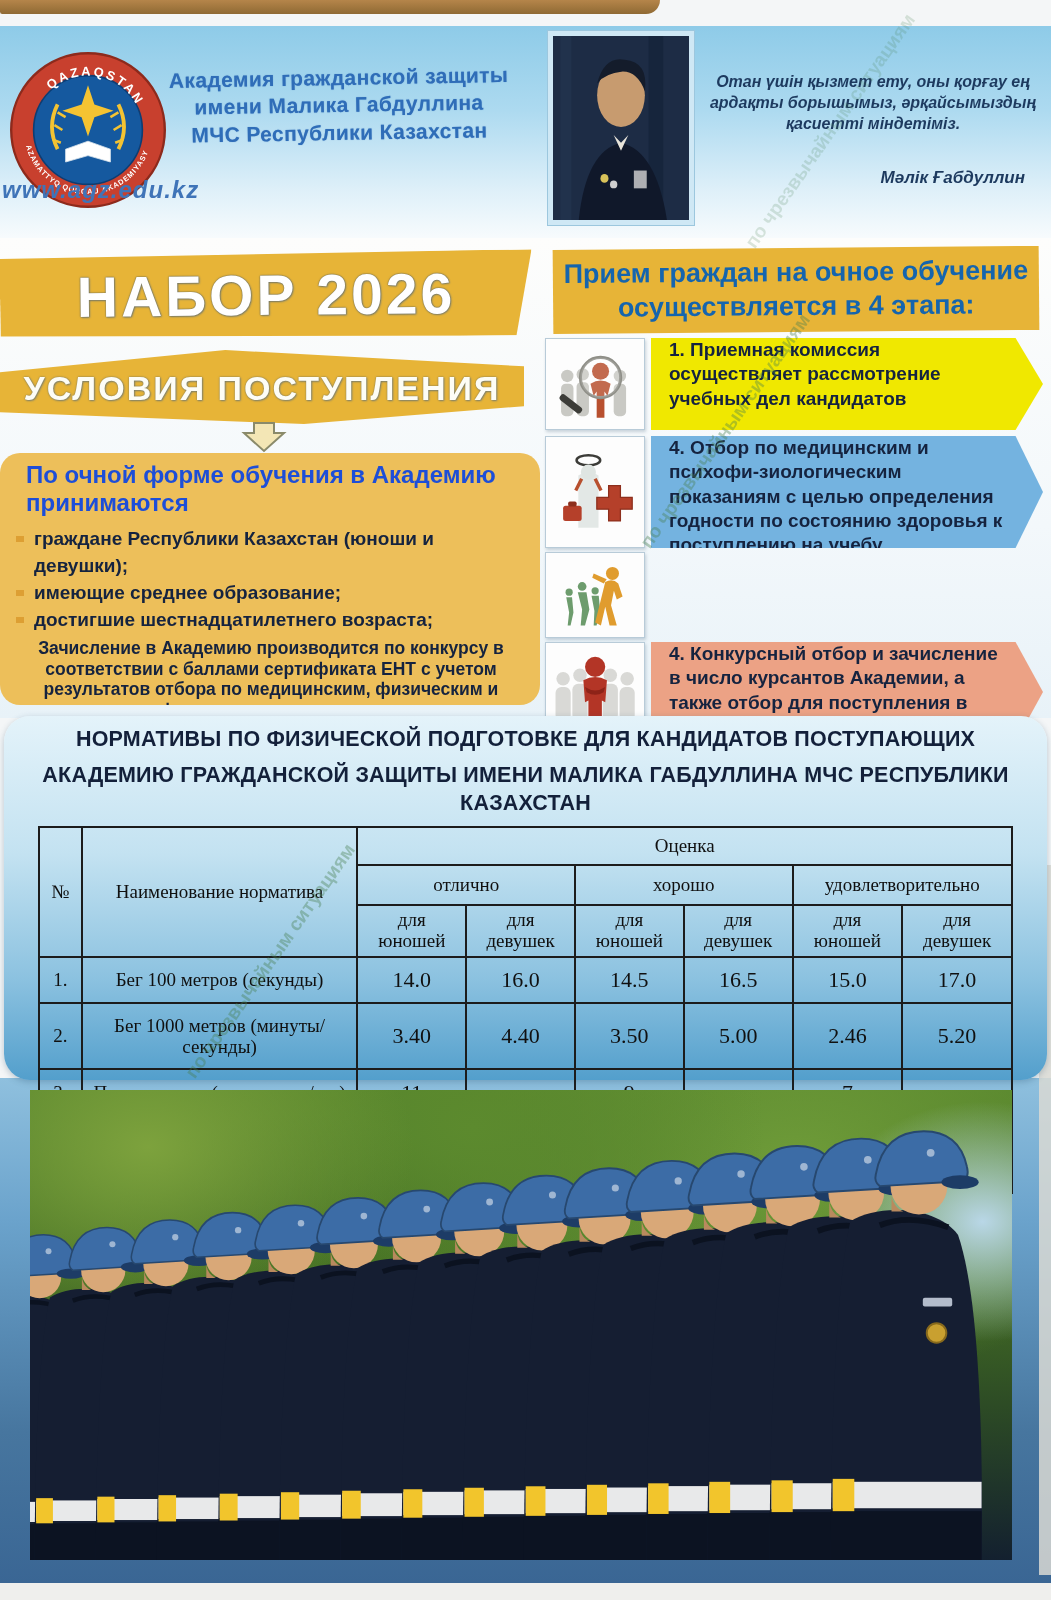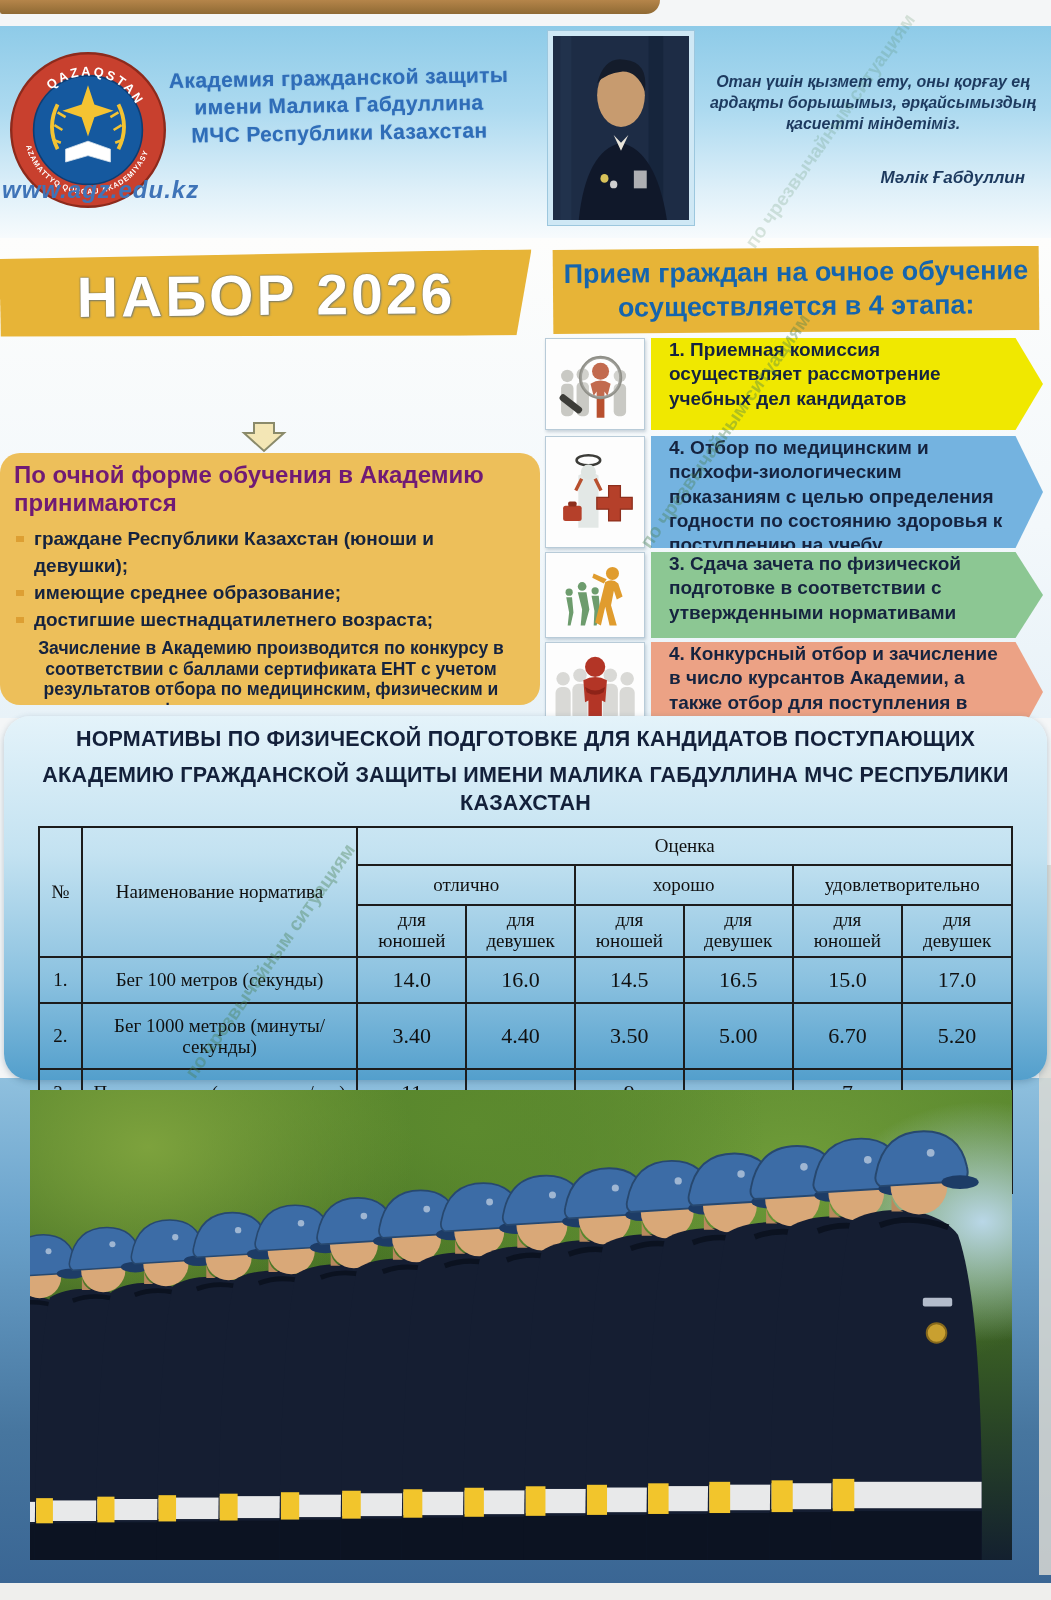--- a/index.html
+++ b/index.html
@@ -42,21 +42,21 @@
   .banner-nabor span{font-size:57px;font-weight:bold;color:#fff;letter-spacing:3px;
                      text-shadow:0 0 2px #70705a,0 0 1px #5a5a48,1px 1px 2px #8a8a70;}
   .banner-usl{position:absolute;left:0;top:350px;width:524px;height:74px;background:#e7b437;
               clip-path:polygon(0 30%,43% 0,100% 22%,100% 76%,58% 100%,0 84%);
               display:flex;align-items:center;justify-content:center;}
   .banner-usl span{font-size:34px;font-weight:bold;color:#fdfdf6;letter-spacing:2px;
                    text-shadow:0 0 2px #70705a,1px 1px 2px #8a8a70;margin-top:2px;}
   .arrow-down{position:absolute;left:240px;top:421px;width:48px;height:32px;}
   .cond-box{position:absolute;left:0;top:453px;width:540px;height:252px;background:#edbf5a;
             border-radius:20px;padding:8px 12px 6px 14px;box-sizing:border-box;overflow:hidden;}
-  .cond-heading{color:#701a75;font-size:24px;font-weight:bold;line-height:1.15;}
+  .cond-heading{color:#1d4ed8;font-size:24px;font-weight:bold;line-height:1.15;margin-left:12px;}
   .cond-list{list-style:none;margin:10px 0 4px 0;padding:0;}
   .cond-list li{font-size:19px;font-weight:bold;color:#15233f;line-height:1.42;
                 padding-left:20px;position:relative;}
   .cond-list li::before{content:"";position:absolute;left:2px;top:10px;width:8px;height:6px;
                         background:#dd9f33;}
   .cond-note{font-size:17.5px;color:#15233f;text-align:center;line-height:1.18;
              font-weight:600;margin-top:3px;}
 
   
   .banner-stages{position:absolute;left:553px;top:248px;width:486px;height:84px;background:#e7b437;
@@ -164,20 +164,23 @@
     </svg>
   </div>
 
   <div class="quote">Отан үшін қызмет ету, оны қорғау ең ардақты борышымыз, әрқайсымыздың қасиетті міндетіміз.</div>
   <div class="quote-author">Мәлік Ғабдуллин</div>
   <div class="website">www.agz.edu.kz</div>
 
   <div class="banner-nabor">
     <span>НАБОР 2026</span>
   </div>
+  <div class="banner-usl">
+    <span>УСЛОВИЯ ПОСТУПЛЕНИЯ</span>
+  </div>
   <div class="arrow-down">
     <svg viewBox="0 0 48 32">
       <path d="M14 2 L34 2 L34 12 L44 12 L24 30 L4 12 L14 12 Z" fill="#f3e6b5" stroke="#8a8a6a" stroke-width="2"></path>
     </svg>
   </div>
 
   <div class="cond-box">
     <div class="cond-heading">По очной форме обучения в Академию принимаются</div>
     <ul class="cond-list">
       <li><span>граждане Республики Казахстан (юноши и девушки);</span></li>
@@ -240,23 +243,20 @@
           <circle cx="32" cy="38" r="6"></circle>
             <path d="M26 46 L38 46 L42 70 L36 92 L30 92 L32 70 Z"></path>
           <circle cx="50" cy="44" r="5"></circle>
             <path d="M45 51 L55 51 L57 72 L52 92 L48 92 L49 72 Z"></path>
         </g>
         <circle cx="74" cy="20" r="9" fill="#e09c2e"></circle>
         <path d="M64 32 Q74 26 82 34 L88 52 L80 56 L76 44 L72 64 L80 92 L70 92 L64 66 L58 92 L50 88 L58 56 Z" fill="#e09c2e"></path>
         <path d="M62 34 L46 26 L48 20 L66 28 Z" fill="#e09c2e"></path>
       </svg>
     </div>
-    <div class="step-arrow" style="background: rgb(140, 199, 147);">
-      <span>3. Сдача зачета по физической подготовке в соответствии с утвержденными нормативами</span>
-    </div>
   </div>
 
   <div class="step s4">
     <div class="step-icon">
       <svg viewBox="0 0 100 100">
         <g fill="#d9d9d6">
           <circle cx="12" cy="34" r="8"></circle>
             <rect x="3" y="44" width="18" height="40" rx="7"></rect>
           <circle cx="32" cy="30" r="8"></circle>
             <rect x="23" y="40" width="18" height="44" rx="7"></rect>
@@ -309,21 +309,21 @@
           <td class="c-val">15.0</td>
           <td class="c-val">17.0</td>
         </tr>
         <tr class="r2">
           <td class="c-num">2.</td>
           <td class="c-name">Бег 1000 метров (минуты/секунды)</td>
           <td class="c-val">3.40</td>
           <td class="c-val">4.40</td>
           <td class="c-val">3.50</td>
           <td class="c-val">5.00</td>
-          <td class="c-val">6.70</td>
+          <td class="c-val">2.46</td>
           <td class="c-val">5.20</td>
         </tr>
         <tr class="r3">
           <td class="c-num">3.</td>
           <td class="c-name">Подтягивание (количество/раз)</td>
           <td class="c-val">11</td>
           <td class="c-val">-</td>
           <td class="c-val">9</td>
           <td class="c-val">-</td>
           <td class="c-val">7</td>

